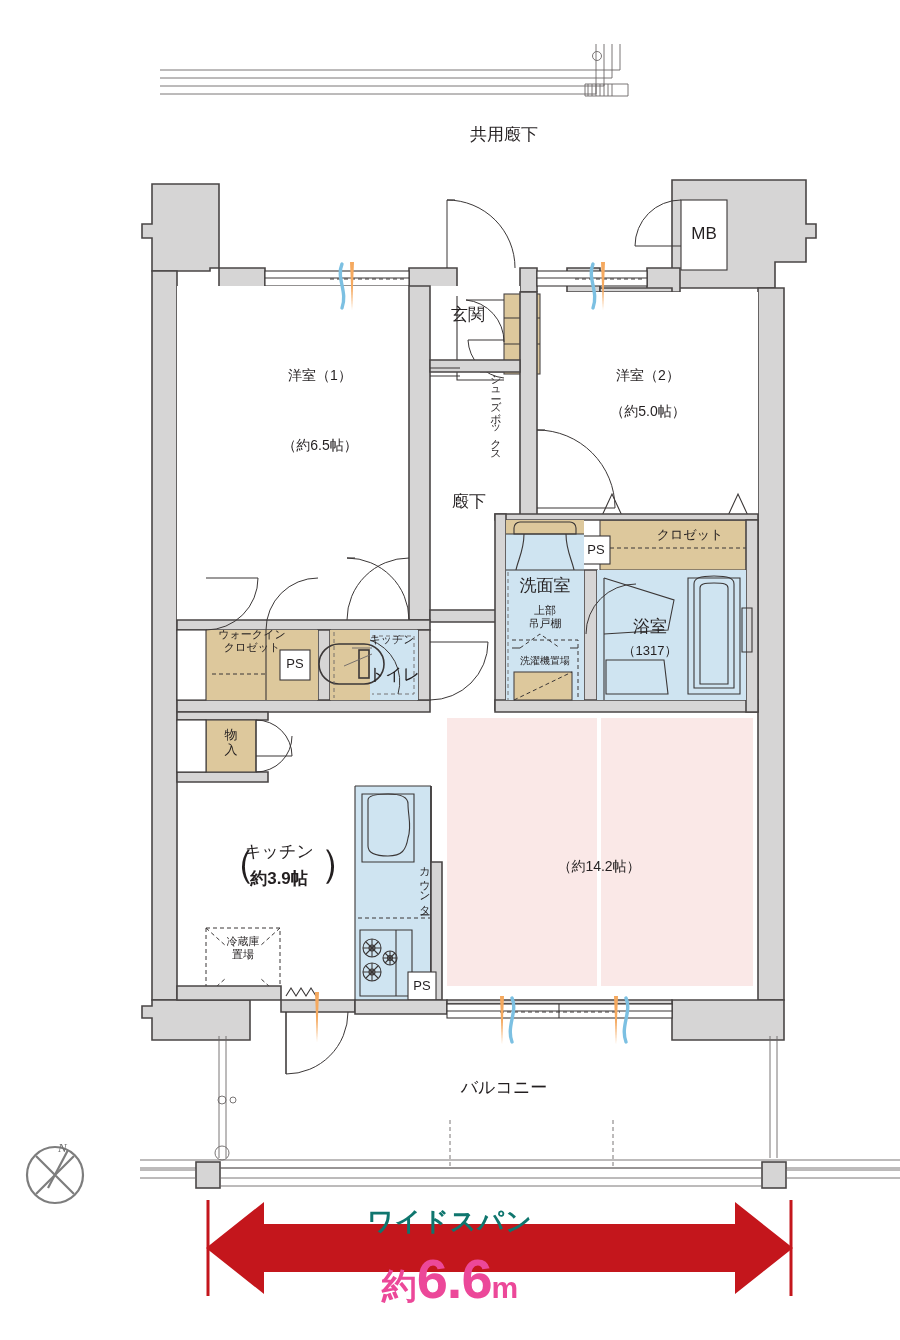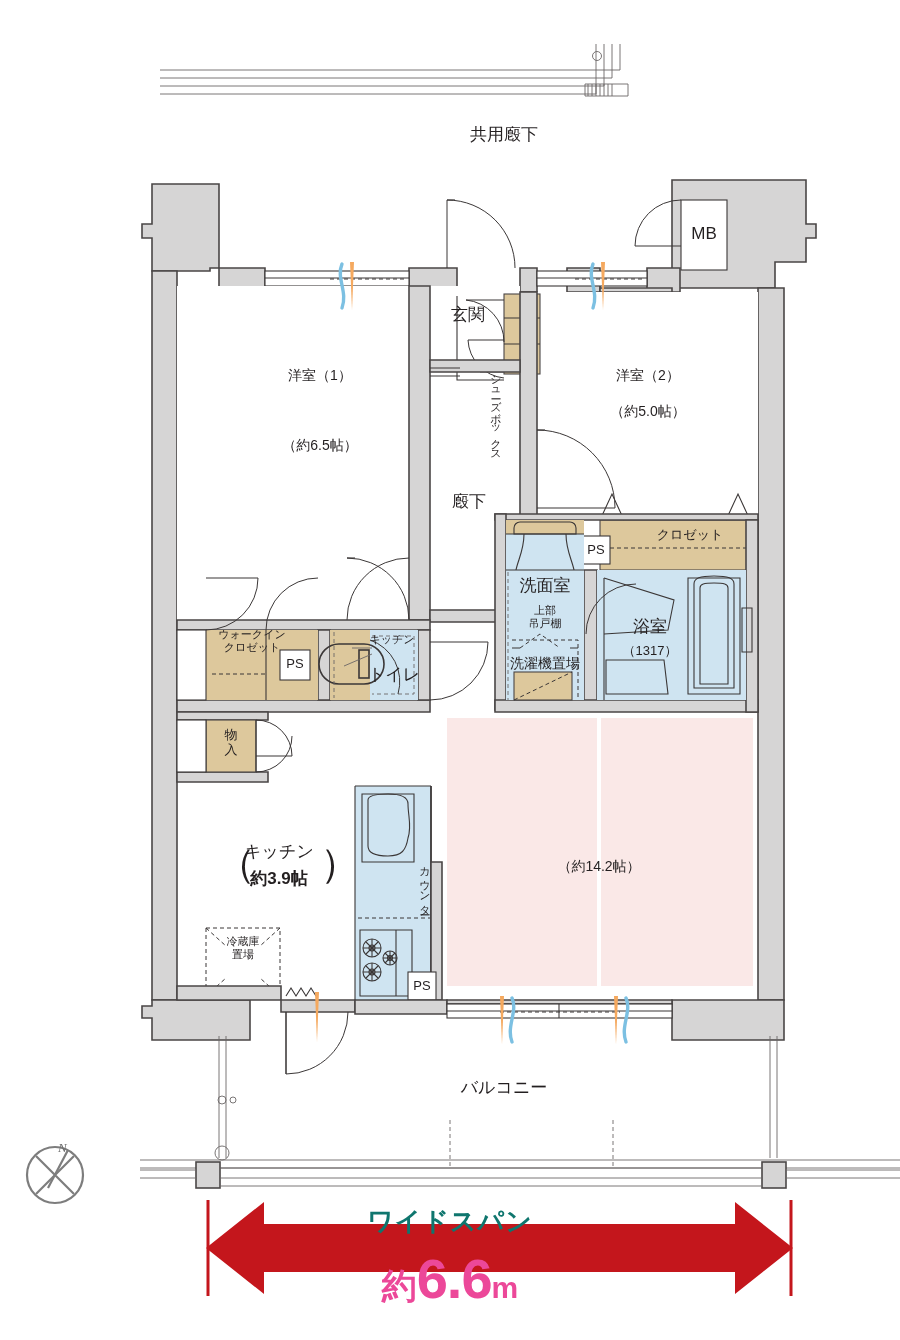--- a/index.html
+++ b/index.html
@@ -39,21 +39,21 @@
   .lbl.ctr { transform: translateX(-50%); }
   .vert {
     writing-mode: vertical-rl;
     text-orientation: upright;
     letter-spacing: 0px;
   }
   .big { font-size: 14px; }
   .med { font-size: 17px; }
   .sm  { font-size: 13px; }
   .xs  { font-size: 11px; }
-  .xxs { font-size: 14px; }
+  .xxs { font-size: 10px; }
   .wide-span-wrap {
     position: absolute;
     left: 0;
     top: 1190px;
     width: 900px;
     height: 150px;
   }
   .span-label {
     position: absolute;
     width: 100%;

